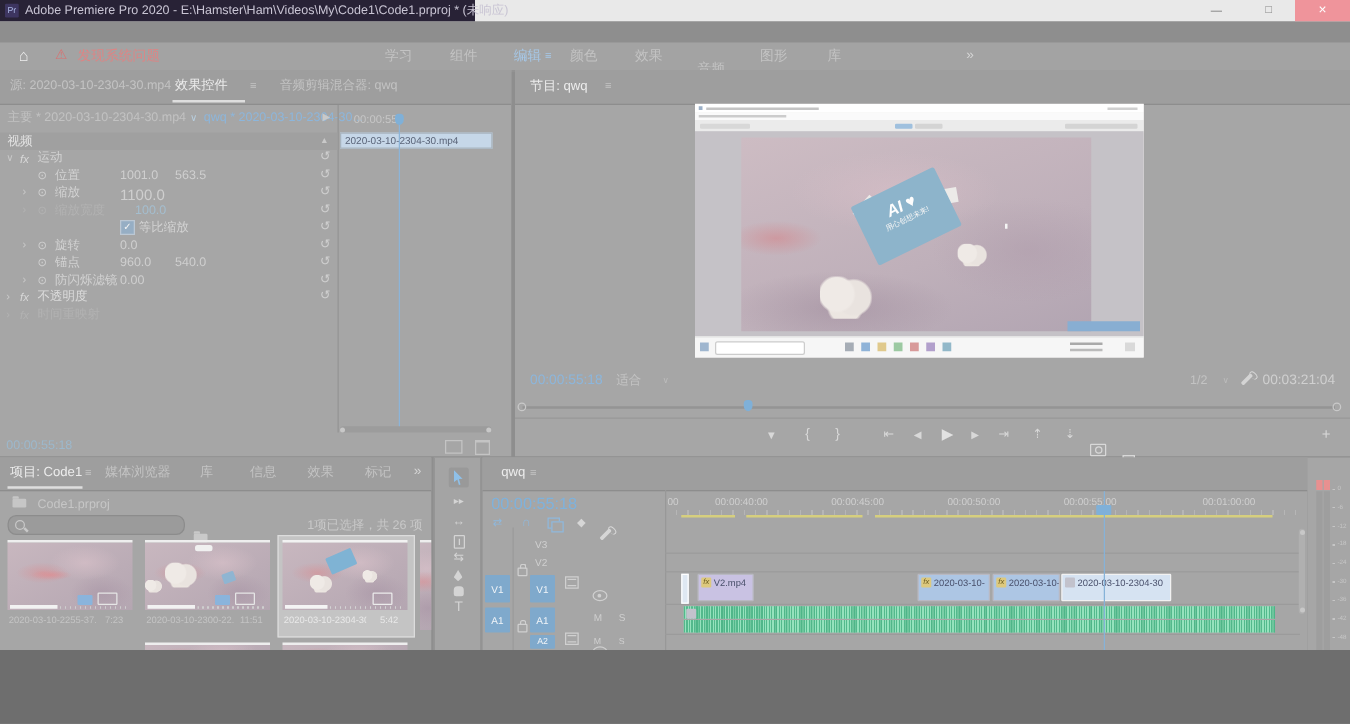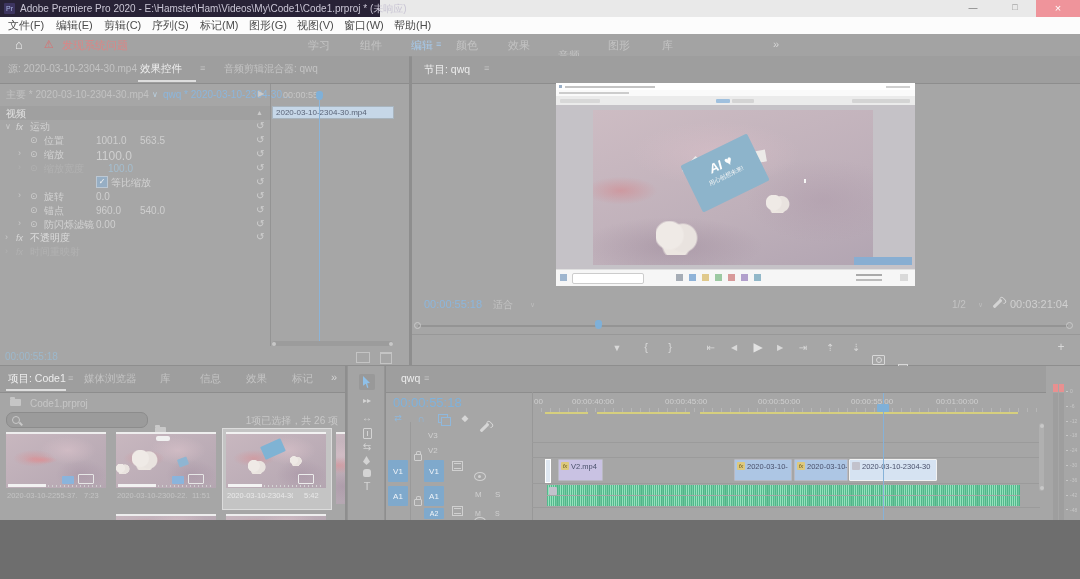--- a/index.html
+++ b/index.html
@@ -85,31 +85,20 @@
 
   <div class="a" style="left:0;top:0;width:1080px;height:17px;background:#e9e9e9">
     <div class="a" style="left:0;top:0;width:380px;height:17px;background:#282236"></div>
     <div class="a" style="left:4px;top:3px;width:11px;height:11px;background:#3d3560;color:#aab6e4;font-size:7px;line-height:11px;text-align:center;border-radius:1px">Pr</div>
     <div class="a tx" style="left:20px;top:4px;font-size:10px;color:#c9c5d4">Adobe Premiere Pro 2020 - E:\Hamster\Ham\Videos\My\Code1\Code1.prproj * (未响应)</div>
     <div class="a ic" style="left:952px;top:0;width:42px;height:17px;color:#6e6e6e;font-size:9px;line-height:17px">—</div>
     <div class="a ic" style="left:994px;top:0;width:42px;height:17px;color:#8a8a8a;font-size:9px;line-height:15px">□</div>
     <div class="a ic" style="left:1036px;top:0;width:44px;height:17px;background:#ef949b;color:#fff;font-size:11px;line-height:16px">×</div>
   </div>
 
-  <div class="a" style="left:0;top:17px;width:1080px;height:17px;background:#fcfcfc">
-    <span class="a tx" style="left:8px;top:3px;color:#4b4b4b">文件(F)</span>
-    <span class="a tx" style="left:56px;top:3px;color:#4b4b4b">编辑(E)</span>
-    <span class="a tx" style="left:104px;top:3px;color:#4b4b4b">剪辑(C)</span>
-    <span class="a tx" style="left:152px;top:3px;color:#4b4b4b">序列(S)</span>
-    <span class="a tx" style="left:200px;top:3px;color:#4b4b4b">标记(M)</span>
-    <span class="a tx" style="left:249px;top:3px;color:#4b4b4b">图形(G)</span>
-    <span class="a tx" style="left:297px;top:3px;color:#4b4b4b">视图(V)</span>
-    <span class="a tx" style="left:344px;top:3px;color:#4b4b4b">窗口(W)</span>
-    <span class="a tx" style="left:394px;top:3px;color:#4b4b4b">帮助(H)</span>
-  </div>
 
   <div class="a" style="left:0;top:34px;width:1080px;height:22px;background:#a3a3a3;border-bottom:1px solid #939393">
     <span class="a ic" style="left:12px;top:4px;width:14px;font-size:13px;color:#ededed">⌂</span>
     <span class="a ic" style="left:44px;top:5px;font-size:11px;color:#da7070">⚠</span>
     <span class="a tx" style="left:62px;top:6px;color:#dc8585">发现系统问题</span>
     <span class="a tx tab" style="left:308px;top:6px">学习</span>
     <span class="a tx tab" style="left:360px;top:6px">组件</span>
     <span class="a tx" style="left:411px;top:6px;color:#a6c8e8">编辑</span>
     <span class="a tx" style="left:436px;top:6px;color:#a6c8e8;font-size:9px">≡</span>
     <span class="a tx tab" style="left:456px;top:6px">颜色</span>
@@ -396,21 +385,21 @@
     <div class="a i-2box" style="left:52px;top:48px;color:#8fb8dc;background:#a6a6a6"></div>
     <span class="a ic" style="left:72px;top:48px;width:14px;font-size:9px;color:#d6d6d6">◆</span>
     <div class="a i-wrench" style="left:97px;top:47px;color:#d6d6d6"></div>
 
     <div class="a" style="left:146px;top:26px;width:508px;height:20px;overflow:hidden">
       <span class="a tx" style="left:2px;top:6px;font-size:8px;color:#cfcfcf">00</span>
       <span class="a tx" style="left:40px;top:6px;font-size:8px;color:#cfcfcf">00:00:40:00</span>
       <span class="a tx" style="left:133px;top:6px;font-size:8px;color:#cfcfcf">00:00:45:00</span>
       <span class="a tx" style="left:226px;top:6px;font-size:8px;color:#cfcfcf">00:00:50:00</span>
       <span class="a tx" style="left:319px;top:6px;font-size:8px;color:#cfcfcf">00:00:55:00</span>
-      <span class="a tx" style="left:404px;top:6px;font-size:8px;color:#cfcfcf">00:01:00:00</span>
+      <span class="a tx" style="left:430px;top:6px;font-size:8px;color:#cfcfcf">00:01:00:00</span>
       <div class="a" style="left:0;top:16px;width:508px;height:4px;background:repeating-linear-gradient(90deg,#b6b6b6 0 1px,transparent 1px 9px)"></div>
     </div>
 
     <div class="a" style="left:159px;top:46px;width:43px;height:2px;background:#d6cf7e"></div>
     <div class="a" style="left:211px;top:46px;width:93px;height:2px;background:#d6cf7e"></div>
     <div class="a" style="left:314px;top:46px;width:318px;height:2px;background:#d6cf7e"></div>
 
     <div class="a" style="left:146px;top:26px;width:1px;height:160px;background:#989898"></div>
     <div class="a" style="left:24px;top:56px;width:1px;height:130px;background:#9a9a9a"></div>
 

